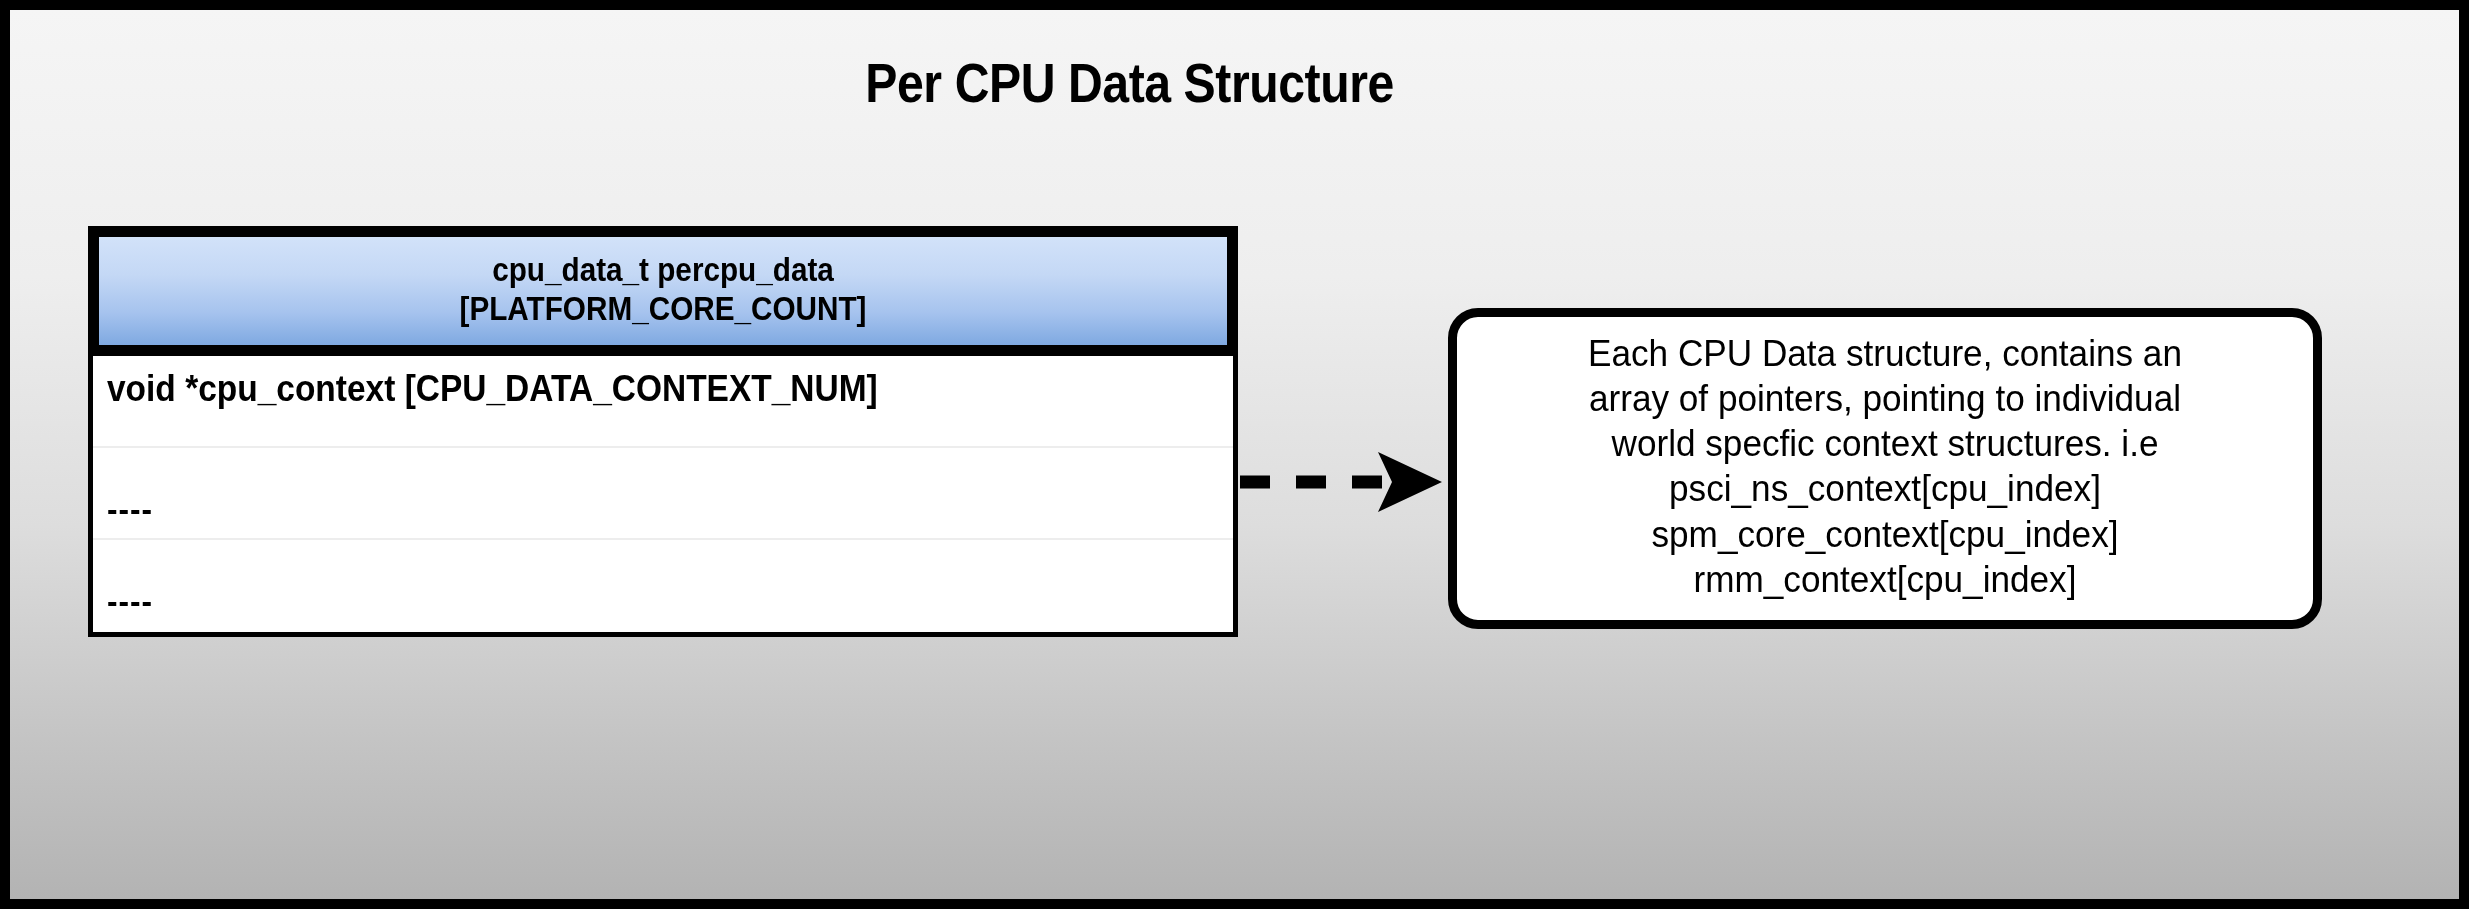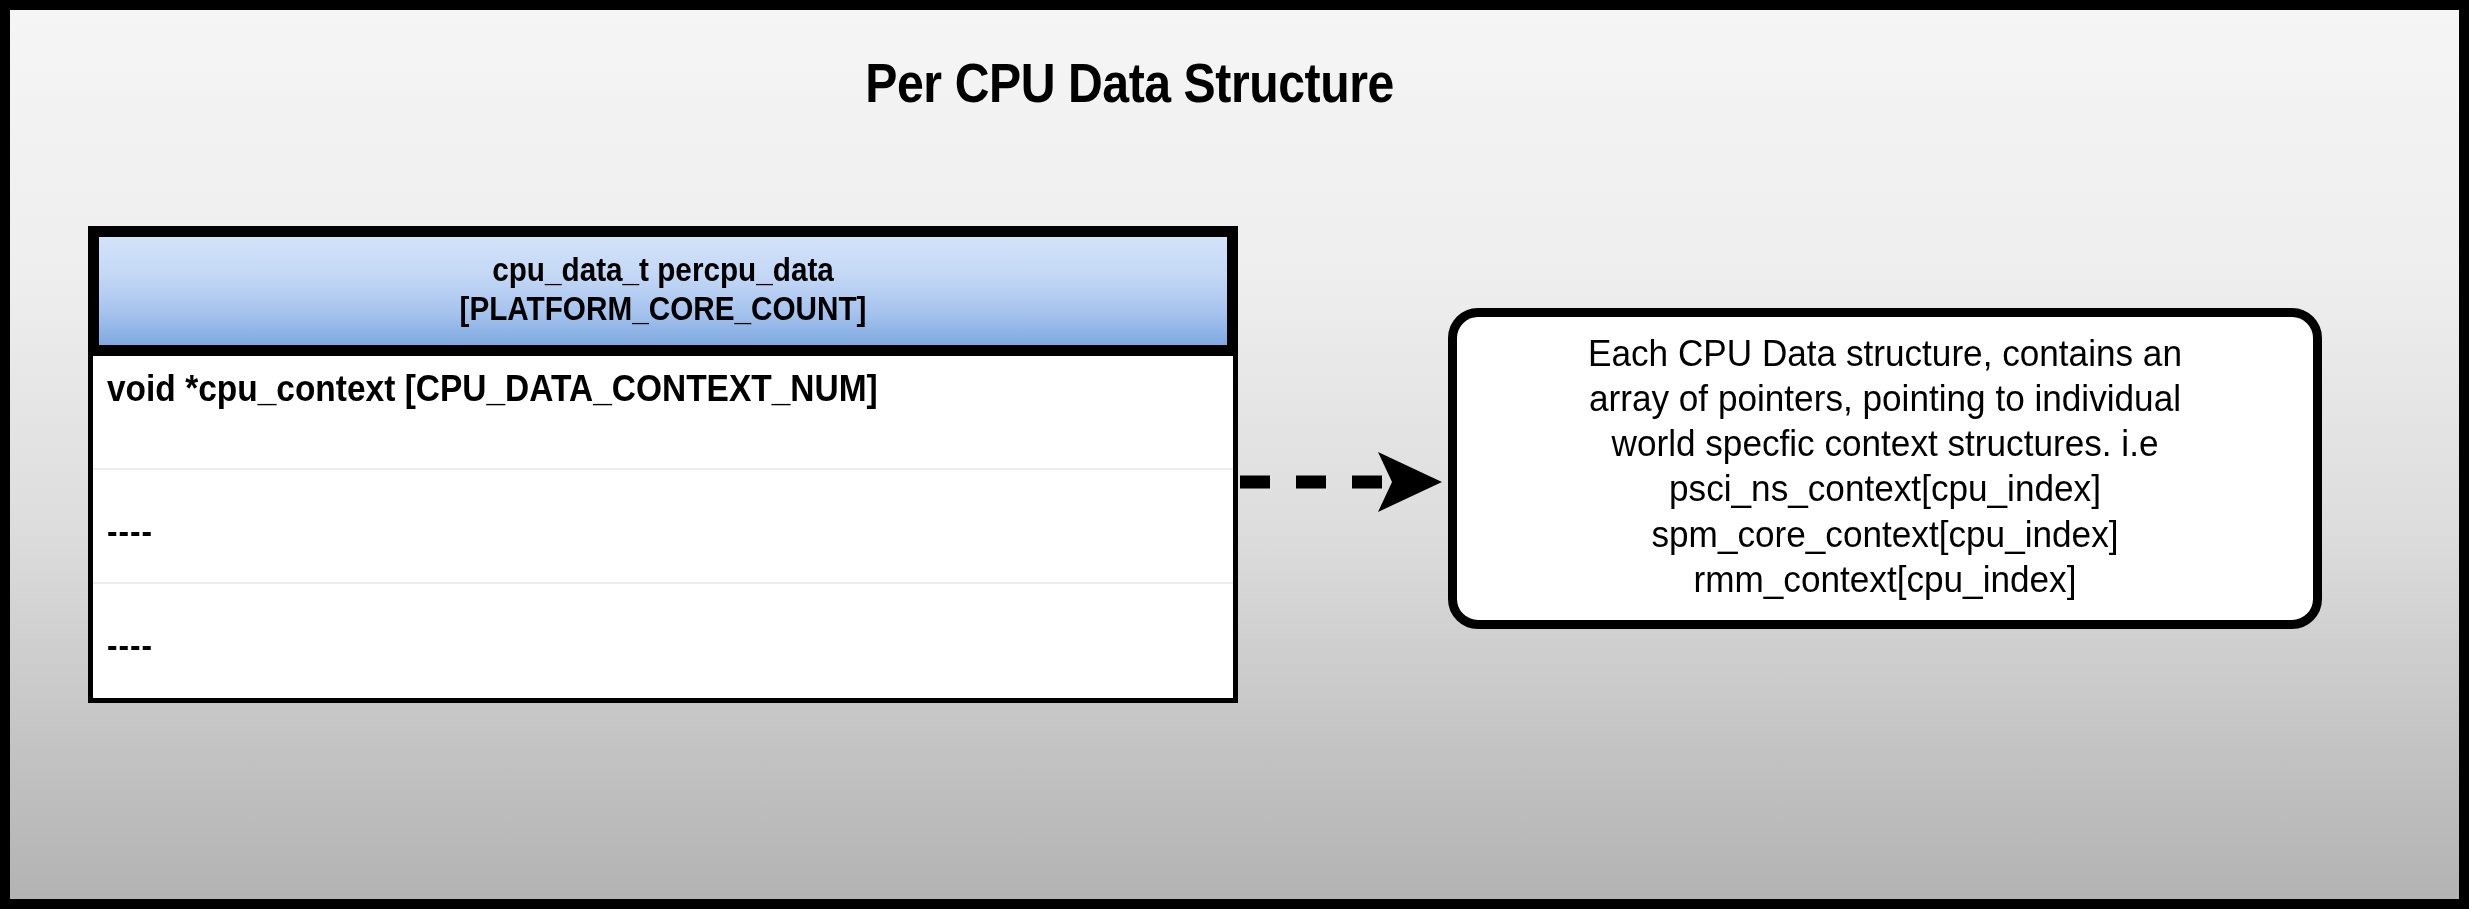--- a/index.html
+++ b/index.html
@@ -69,21 +69,21 @@
   #struct-body {
     box-sizing: border-box;
     width: 100%;
     border: 5px solid #000000;
     border-top: none;
     background: #ffffff;
   }
 
   .struct-row {
     box-sizing: border-box;
-    height: 114px;
+    height: 92px;
     padding: 12px 4px 0 14px;
     border-bottom: 2px solid #ededed;
     overflow: hidden;
     white-space: nowrap;
   }
   .struct-row:last-child { border-bottom: none; }
 
   .struct-row .cell-text {
     display: inline-block;
     font-weight: bold;

